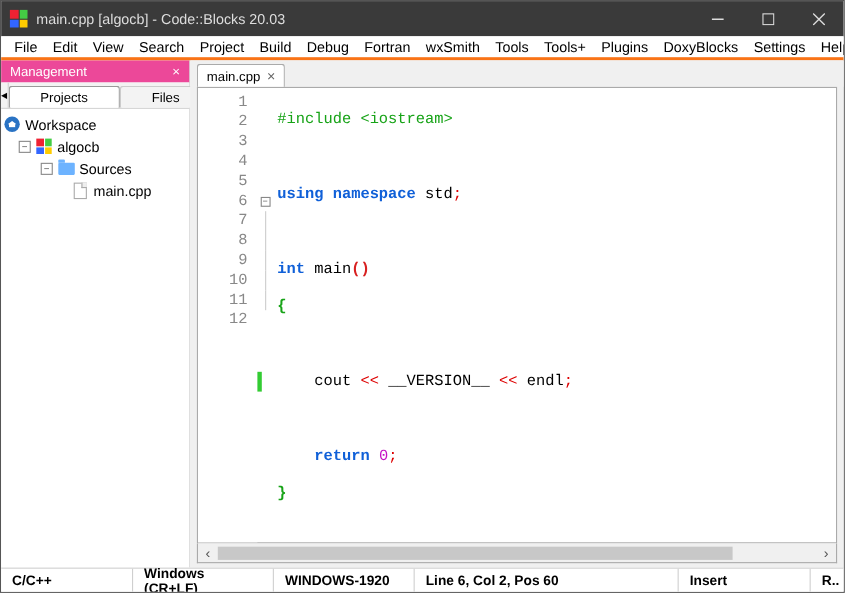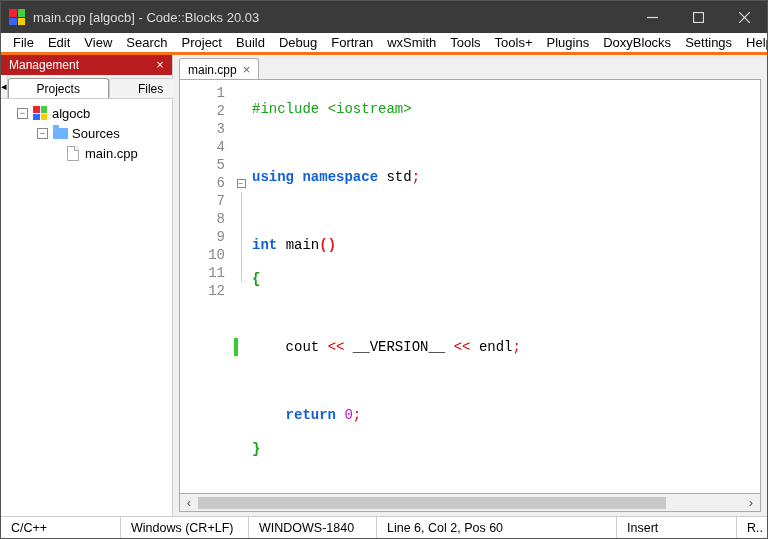--- a/index.html
+++ b/index.html
@@ -12,21 +12,21 @@
   .titlebar .title { flex: 1; font-size: 13px; }
   .titlebar .winbtn { width: 46px; height: 32px; display: flex; align-items: center; justify-content: center; color: #ddd; }
   .titlebar .winbtn svg { width: 11px; height: 11px; stroke: #ddd; stroke-width:1.2; fill:none; }
   
   .menubar { background: #fff; height: 22px; display: flex; align-items: center; padding: 0 6px; border-bottom: 3px solid #f97316; font-size: 13px; gap: 2px;}
   .menubar .item { padding: 1px 6px; }
   
   .body { flex: 1; display: flex; min-height: 0; }
   
   .mgmt { width: 172px; display: flex; flex-direction: column; border-right: 1px solid #cfcfcf; }
-  .mgmt-header { background: #b91c1c; color: #fff; height: 20px; display: flex; align-items: center; padding: 0 4px 0 8px; font-size: 12px; }
+  .mgmt-header { background: #ec4899; color: #fff; height: 20px; display: flex; align-items: center; padding: 0 4px 0 8px; font-size: 12px; }
   .mgmt-header .spacer { flex: 1; }
   .mgmt-header .xbtn { width:16px; text-align:center; }
   .mgmt-tabs { height: 24px; display: flex; align-items: stretch; background: #f3f3f3; border-bottom: 1px solid #cfcfcf; }
   .mgmt-tabs .navbtn { width: 16px; display:flex; align-items:center; justify-content:center; border-right:1px solid #cfcfcf; font-size:11px; }
   .mgmt-tabs .navbtn.right { border-left:1px solid #cfcfcf; border-right:none; }
   .mgmt-tabs .tab { padding: 3px 28px 0; border: 1px solid #999; border-bottom:none; margin-top:3px; background:#fff; font-size:12px; border-radius:3px 3px 0 0;}
   .mgmt-tabs .tab.inactive { background:#f3f3f3; border-color:#ccc; }
   .tree { flex:1; background:#fff; padding: 4px 2px; font-size:13px; }
   .tree .node { display:flex; align-items:center; height:20px; gap:4px; }
   .tree .indent1 { padding-left: 14px; }
@@ -67,21 +67,21 @@
   .op { color:#d00; }
   .num { color:#c410c4; }
   .semi { color:#d00;}
   .changebar { display:inline-block; width:4px; height:18px; background:#3c3; margin-right:-4px; position:relative; left:-18px; vertical-align:top;}
   .hscroll { height:18px; margin: 0 6px 4px 6px; background:#f0f0f0; border:1px solid #aaa; border-top:none; display:flex; align-items:center;}
   .hscroll .arrow { width:18px; text-align:center; color:#555;}
   .hscroll .track { flex:1; height:14px; background:#f0f0f0; position:relative;}
   .hscroll .thumb { position:absolute; left:0; top:1px; height:12px; width:86%; background:#c8c8c8;}
   
   .status { height:22px; background:#fff; border-top:1px solid #cfcfcf; display:flex; align-items:center; font-size:12.5px; }
-  .status .cell { padding: 0 10px; border-right:1px solid #cfcfcf; height:100%; display:flex; align-items:center;}
+  .status .cell { padding: 0 10px; border-right:1px solid #cfcfcf; height:100%; display:flex; align-items:center;font-weight:bold;}
   .status .cell:last-child { border-right:none;}
 </style>
 </head>
 <body>
 
 <div class="titlebar">
   <div class="logo">
       <span></span>
       <span></span>
       <span></span>
@@ -133,20 +133,26 @@
       <span class="xbtn">×</span>
     </div>
     <div class="mgmt-tabs">
       <div class="navbtn">◂</div>
       <div class="tab">Projects</div>
       <div class="tab inactive">Files</div>
       <div style="flex:1"></div>
       <div class="navbtn right">▸</div>
     </div>
     <div class="tree">
+      <div class="node">
+        <span class="icon">
+            <span class="home"></span>
+          </span>
+        <span>Workspace</span>
+      </div>
       <div class="node indent1">
         <span class="exp">−</span>
         <span class="icon">
             <span class="cblogo">
               <span></span>
               <span></span>
               <span></span>
               <span></span>
             </span>
           </span>
@@ -237,17 +243,17 @@
           <div class="thumb"></div>
         </div>
       <div class="arrow">›</div>
     </div>
   </div>
 </div>
 
 <div class="status">
   <div class="cell" style="width:120px">C/C++</div>
   <div class="cell" style="width:128px">Windows (CR+LF)</div>
-  <div class="cell" style="width:128px">WINDOWS-1840</div>
+  <div class="cell" style="width:128px">WINDOWS-1920</div>
   <div class="cell" style="flex:1">Line 6, Col 2, Pos 60</div>
   <div class="cell" style="width:120px">Insert</div>
   <div class="cell" style="width:30px">R..</div>
 </div>
 
 </body></html>

